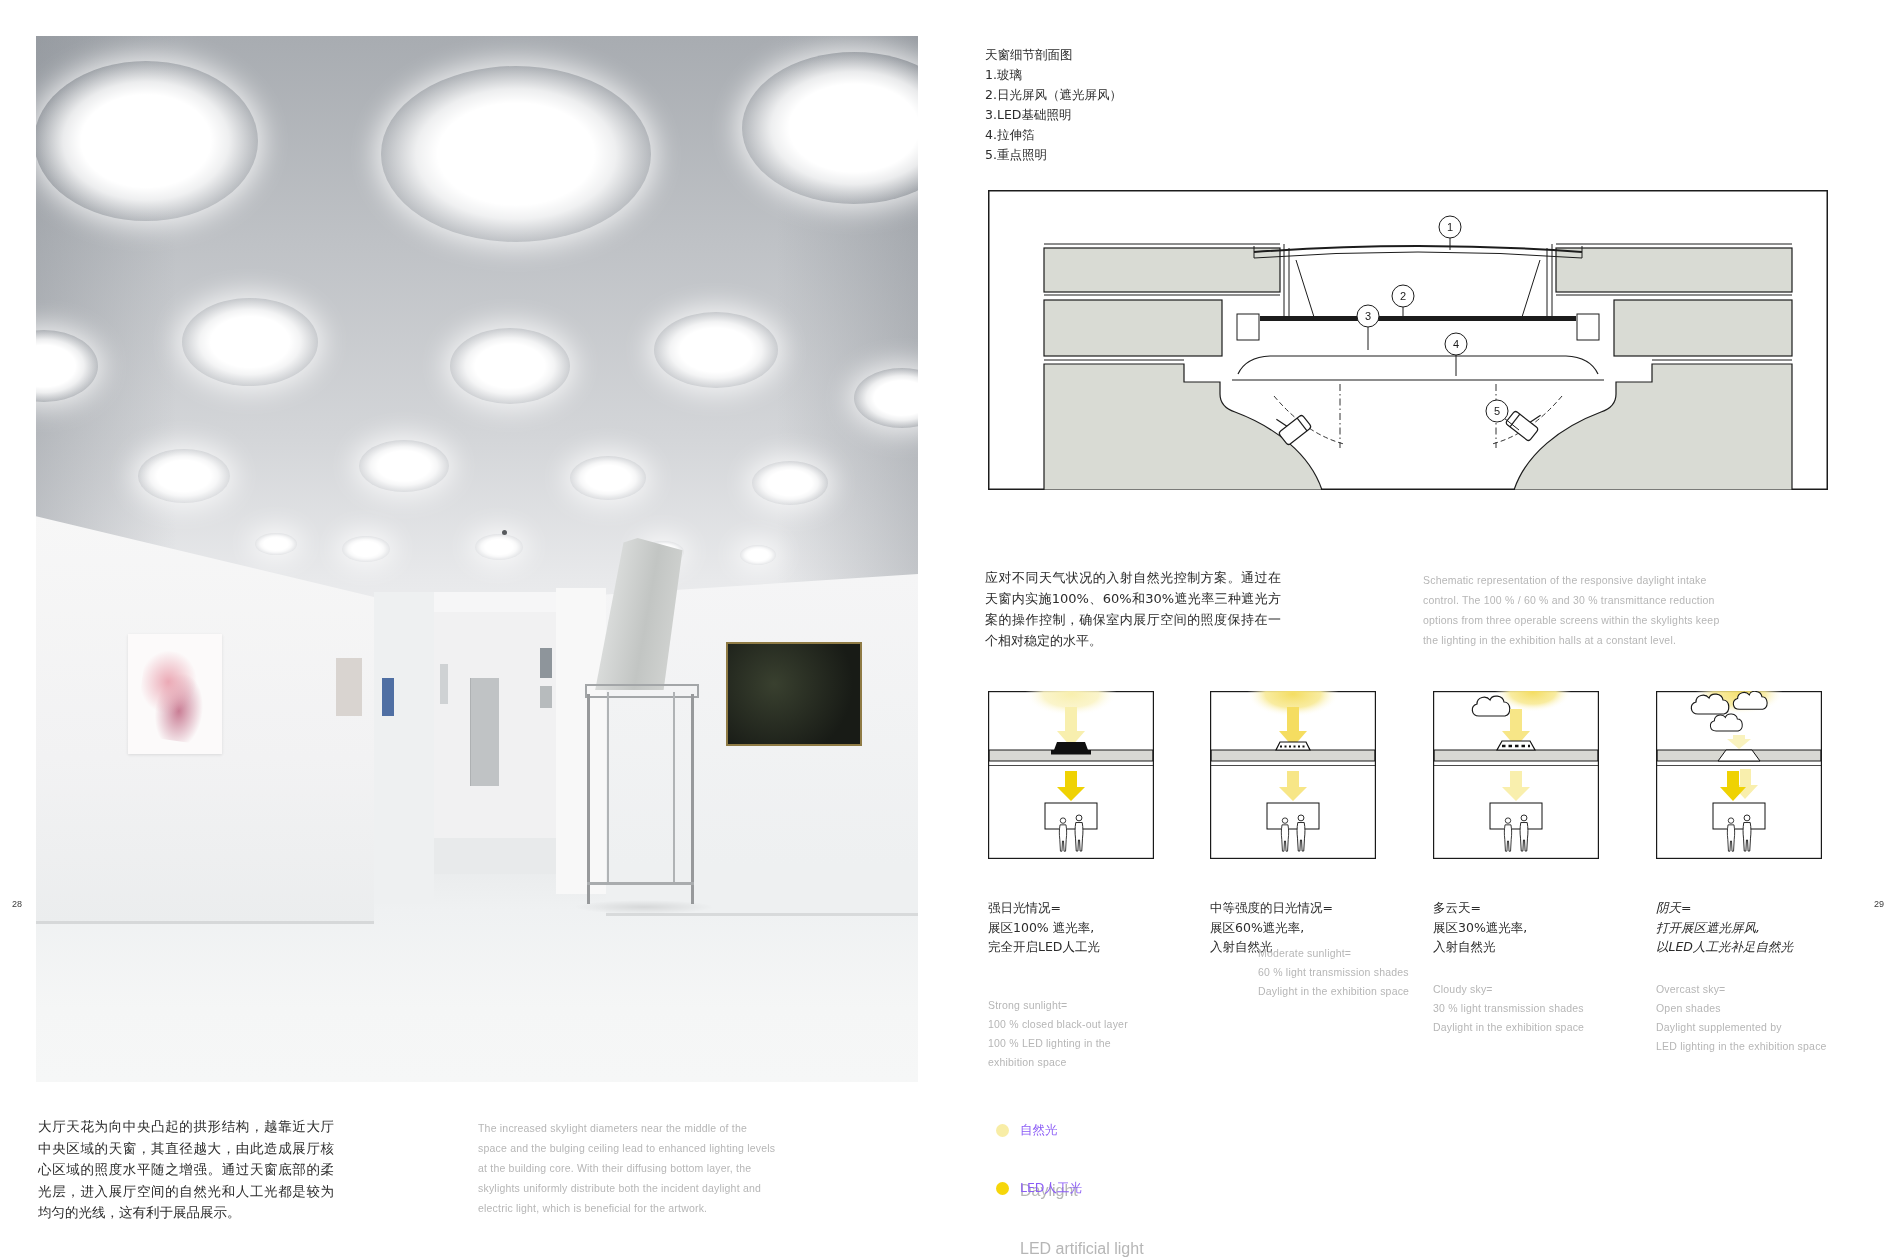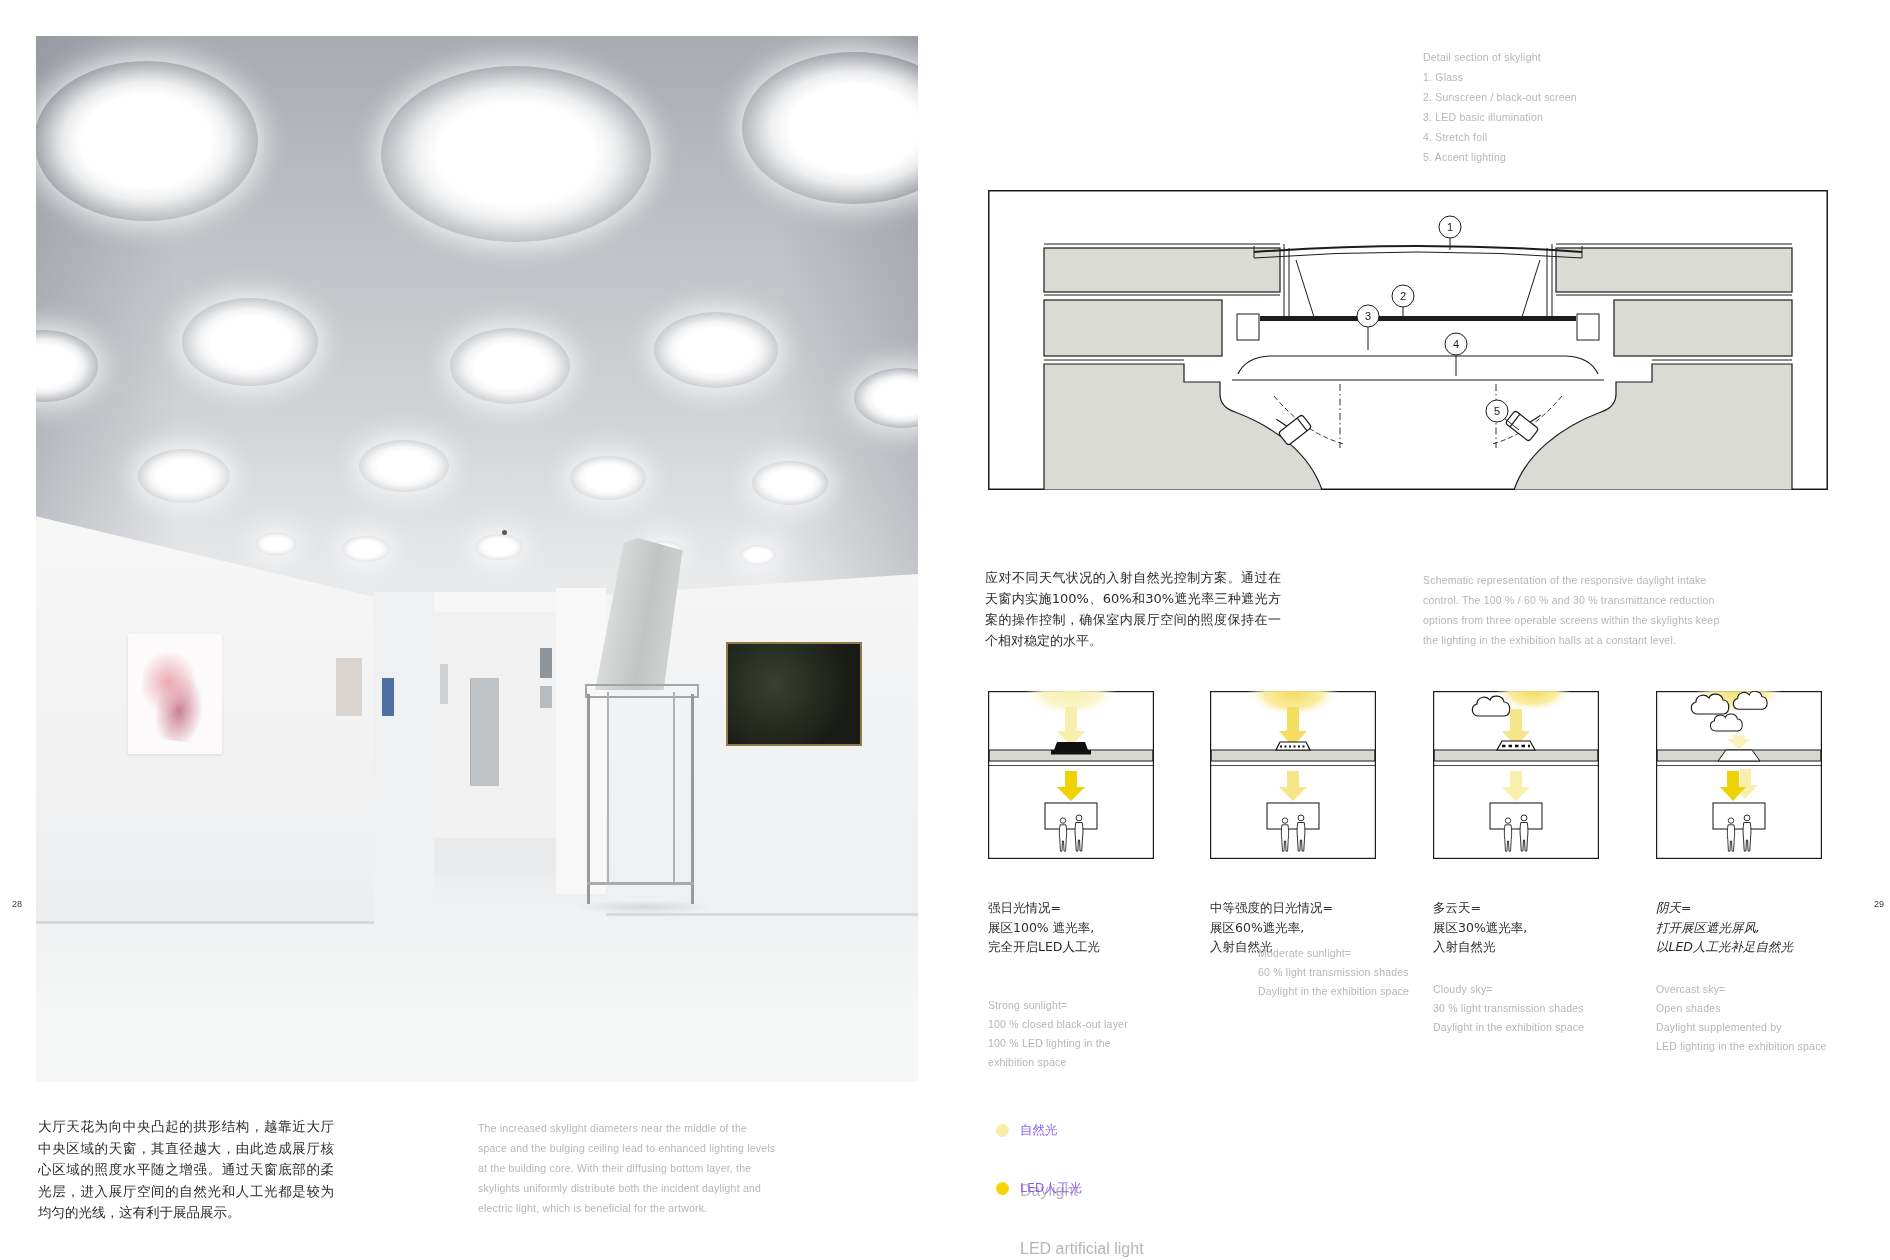--- a/index.html
+++ b/index.html
@@ -94,27 +94,27 @@
     <div style="left:571px;top:656px;width:2px;height:192px;background:#b0b3b5;"></div>
     <div style="left:637px;top:656px;width:2px;height:192px;background:#b0b3b5;"></div>
     <div style="left:551px;top:846px;width:107px;height:3px;background:#a9acae;"></div>
     <div style="left:538px;top:864px;width:140px;height:14px;border-radius:50%;
          background:radial-gradient(closest-side,rgba(0,0,0,.10),rgba(0,0,0,0));"></div>
   </div>
 
   <div class="abs pagenum" style="left:12px;top:899px;">28</div>
   <div class="abs pagenum" style="left:1864px;top:899px;width:20px;text-align:right;">29</div>
 
-  <div class="abs en list-en" style="left:1423px;top:47px;">
-    <div>Detail section of skylight</div>
-    <div>1. Glass</div>
-    <div>2. Sunscreen / black-out screen</div>
-    <div>3. LED basic illumination</div>
-    <div>4. Stretch foil</div>
-    <div>5. Accent lighting</div>
+  <div class="abs zh list-zh" style="left:985px;top:45px;">
+    <div>天窗细节剖面图</div>
+    <div>1.玻璃</div>
+    <div>2.日光屏风（遮光屏风）</div>
+    <div>3.LED基础照明</div>
+    <div>4.拉伸箔</div>
+    <div>5.重点照明</div>
   </div>
 
   <svg class="abs" style="left:988px;top:190px;" width="840" height="300" viewBox="0 0 840 300">
     <rect x="0.75" y="0.75" width="838.5" height="298.5" fill="#ffffff" stroke="#1c1c1c" stroke-width="1.5"></rect>
     <g fill="#d9dbd4" stroke="#1c1c1c" stroke-width="1.2">
       <rect x="56" y="58" width="236" height="44"></rect>
       <rect x="56" y="110" width="178" height="56"></rect>
       <rect x="568" y="58" width="236" height="44"></rect>
       <rect x="626" y="110" width="178" height="56"></rect>
     </g>

